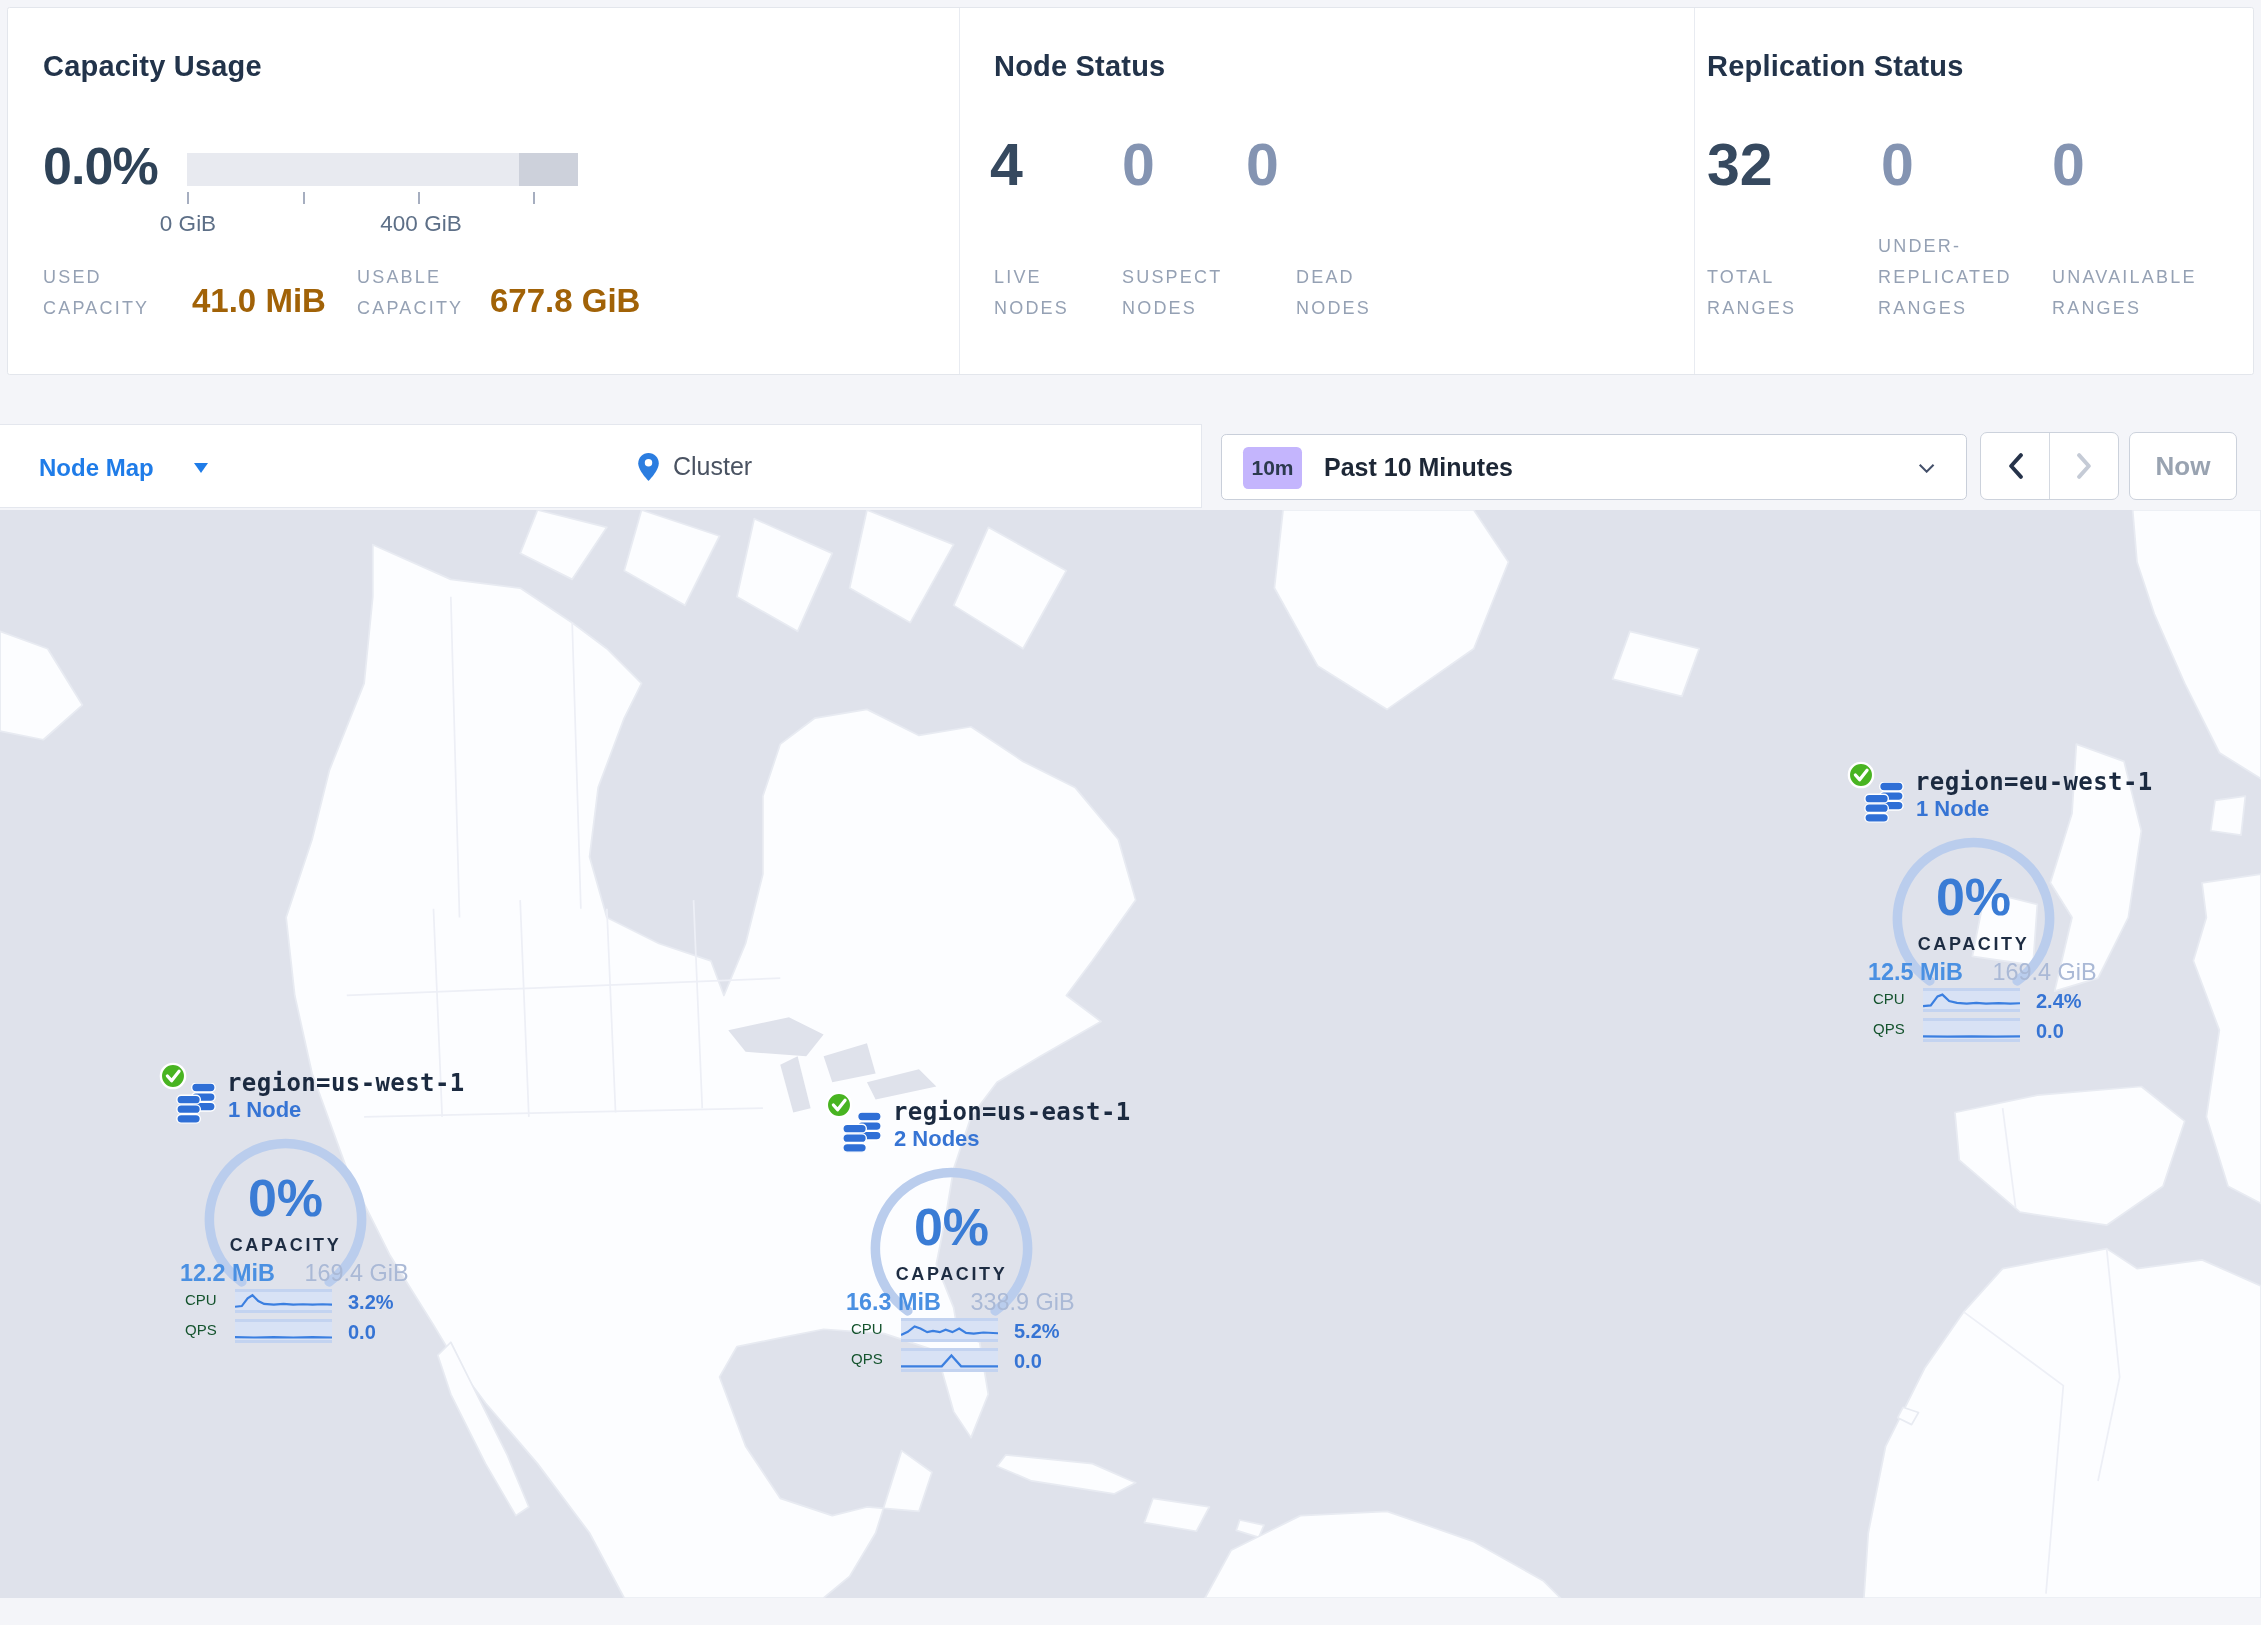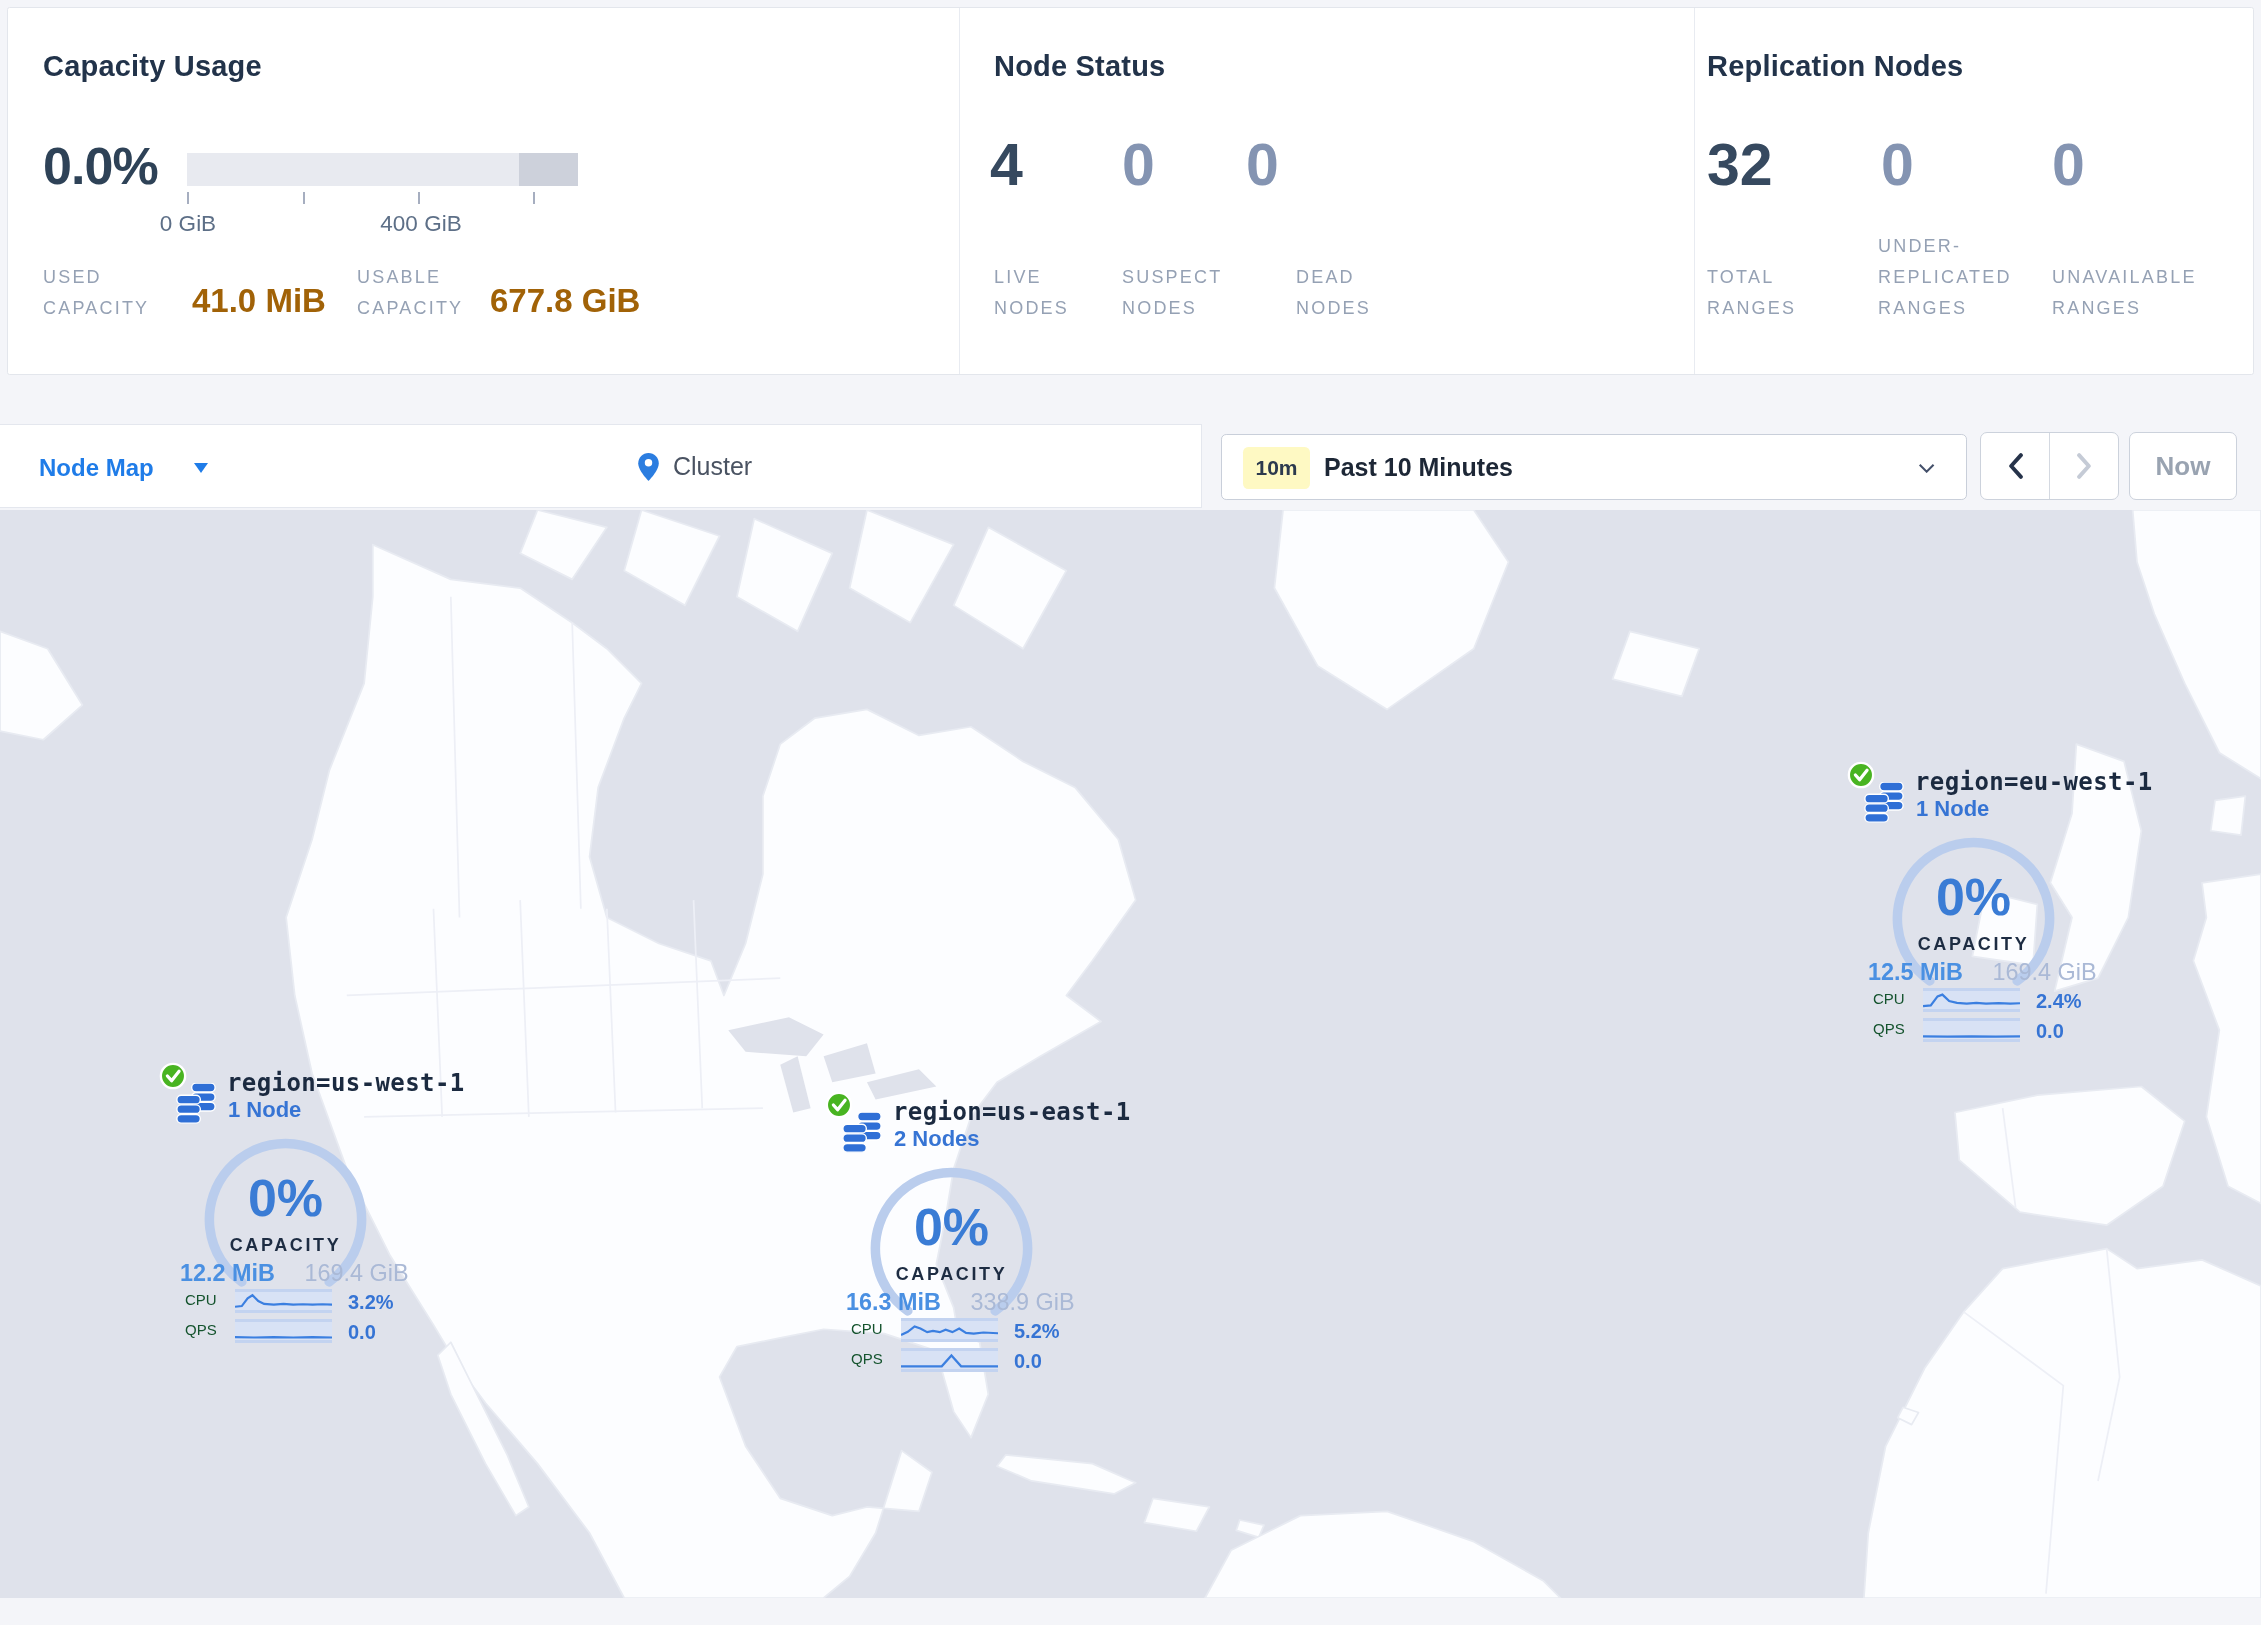--- a/index.html
+++ b/index.html
@@ -42,22 +42,22 @@
   .caret-down { width:0; height:0; border-left:7.8px solid transparent; border-right:7.8px solid transparent;
     border-top:10.4px solid #1f7ce8; margin-left:28px; }
   .breadcrumb { position:absolute; left:638px; top:17.3px; height:49px; display:flex; align-items:center; cursor:pointer; }
   .breadcrumb-label { font-size:25px; color:#4a5362; margin-left:14px; }
 
   .time-dd {
     position:absolute; left:1221px; top:434px; width:746px; height:66px;
     background:#fff; border:0.9px solid #c9cfda; border-radius:5.2px; cursor:pointer;
   }
   .time-badge {
-    position:absolute; left:21px; top:12px; width:67px; height:42px; line-height:42px;
-    background:#fef9c3; border-radius:5.2px; text-align:center; font-size:21px; font-weight:700; color:#2c3a4e;
+    position:absolute; left:21px; top:12px; width:59px; height:42px; line-height:42px;
+    background:#c4b5fd; border-radius:5.2px; text-align:center; font-size:21px; font-weight:700; color:#2c3a4e;
   }
   .time-label { position:absolute; left:102px; top:0; line-height:64px; font-size:25px; font-weight:600; color:#1d2736; }
   .dd-chevron { position:absolute; right:31px; top:28px; }
 
   .btn-group {
     position:absolute; left:1980px; top:432px; width:139px; height:68px;
     background:#fff; border:0.9px solid #ccd2dc; border-radius:7px; display:flex;
   }
   .btn-cell { flex:1; display:flex; align-items:center; justify-content:center; cursor:pointer; }
   .btn-cell + .btn-cell { border-left:0.9px solid #d4d9e1; }
@@ -133,21 +133,21 @@
   </div>
   <div class="stat-label" style="left:1114px">
     <div>SUSPECT</div>
       <div>NODES</div>
   </div>
   <div class="stat-label" style="left:1288px">
     <div>DEAD</div>
       <div>NODES</div>
   </div>
 
-  <div class="sec-title" style="left:1699px; top:42px">Replication Nodes</div>
+  <div class="sec-title" style="left:1699px; top:42px">Replication Status</div>
   <div class="big-num" style="left:1699px">32</div>
   <div class="big-num dim" style="left:1873px">0</div>
   <div class="big-num dim" style="left:2044px">0</div>
   <div class="stat-label" style="left:1699px">
     <div>TOTAL</div>
       <div>RANGES</div>
   </div>
   <div class="stat-label" style="left:1870px">
     <div>UNDER-</div>
       <div>REPLICATED</div>

